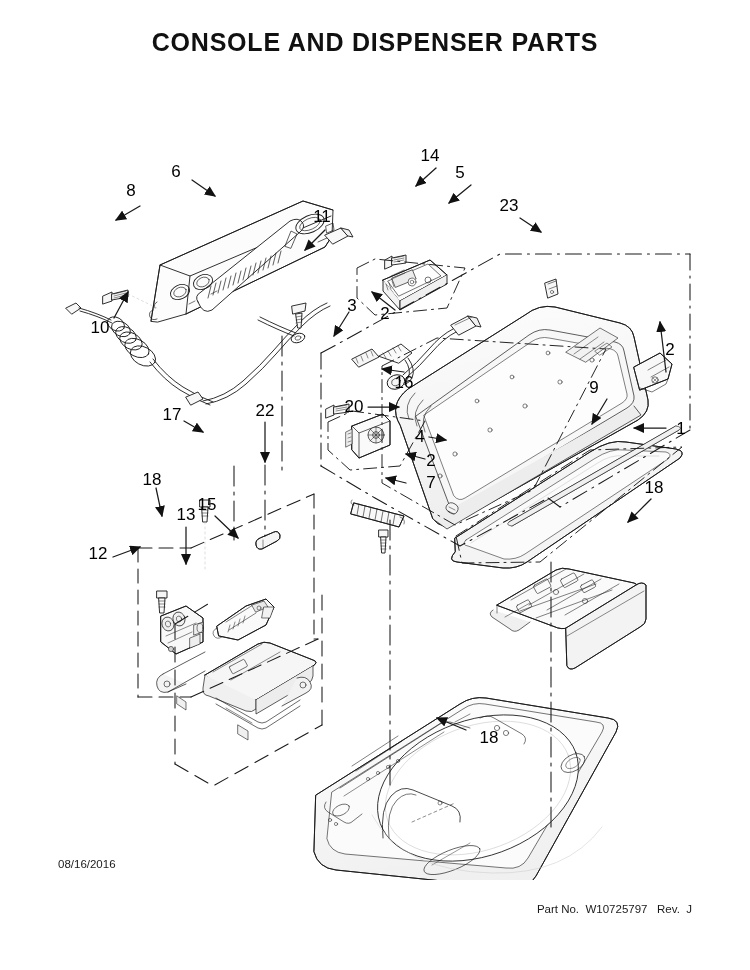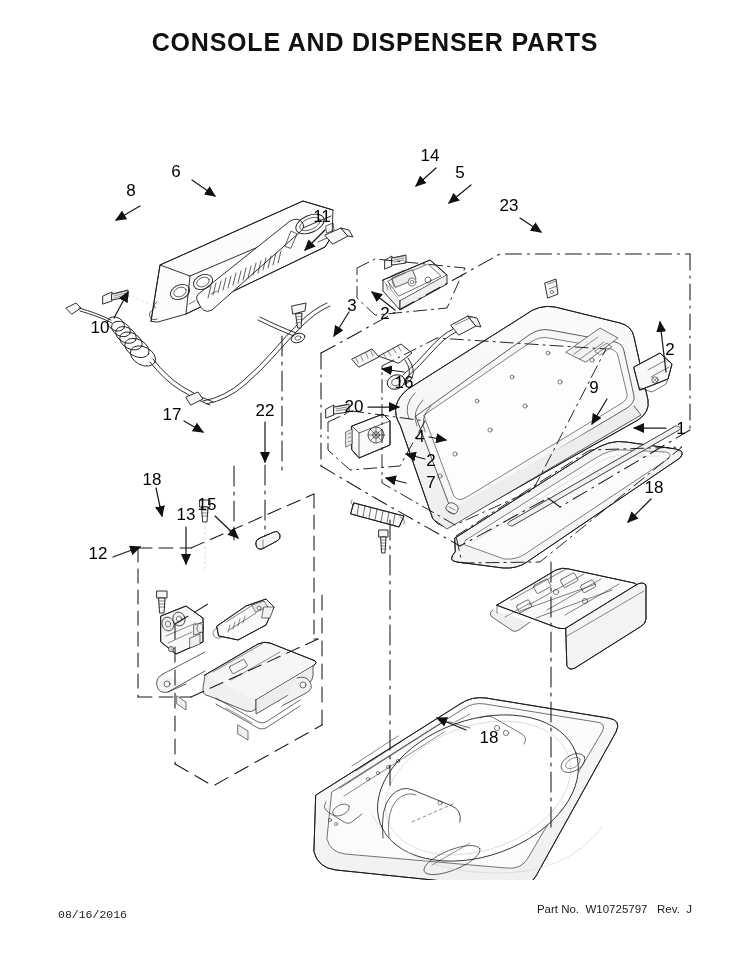--- a/index.html
+++ b/index.html
@@ -26,24 +26,23 @@
     width: 750px;
     text-align: center;
     font-size: 25px;
     font-weight: bold;
     letter-spacing: 0.8px;
     color: #111;
   }
   #footer-date {
     position: absolute;
     left: 58px;
-    top: 908px;
+    top: 858px;
     font-size: 11.5px;
     color: #1a1a1a;
-    font-family: Liberation Mono, monospace;
   }
   #footer-partno {
     position: absolute;
     right: 58px;
     top: 903px;
     font-size: 11.5px;
     color: #1a1a1a;
     white-space: pre;
     padding-left: 36px;
   }

